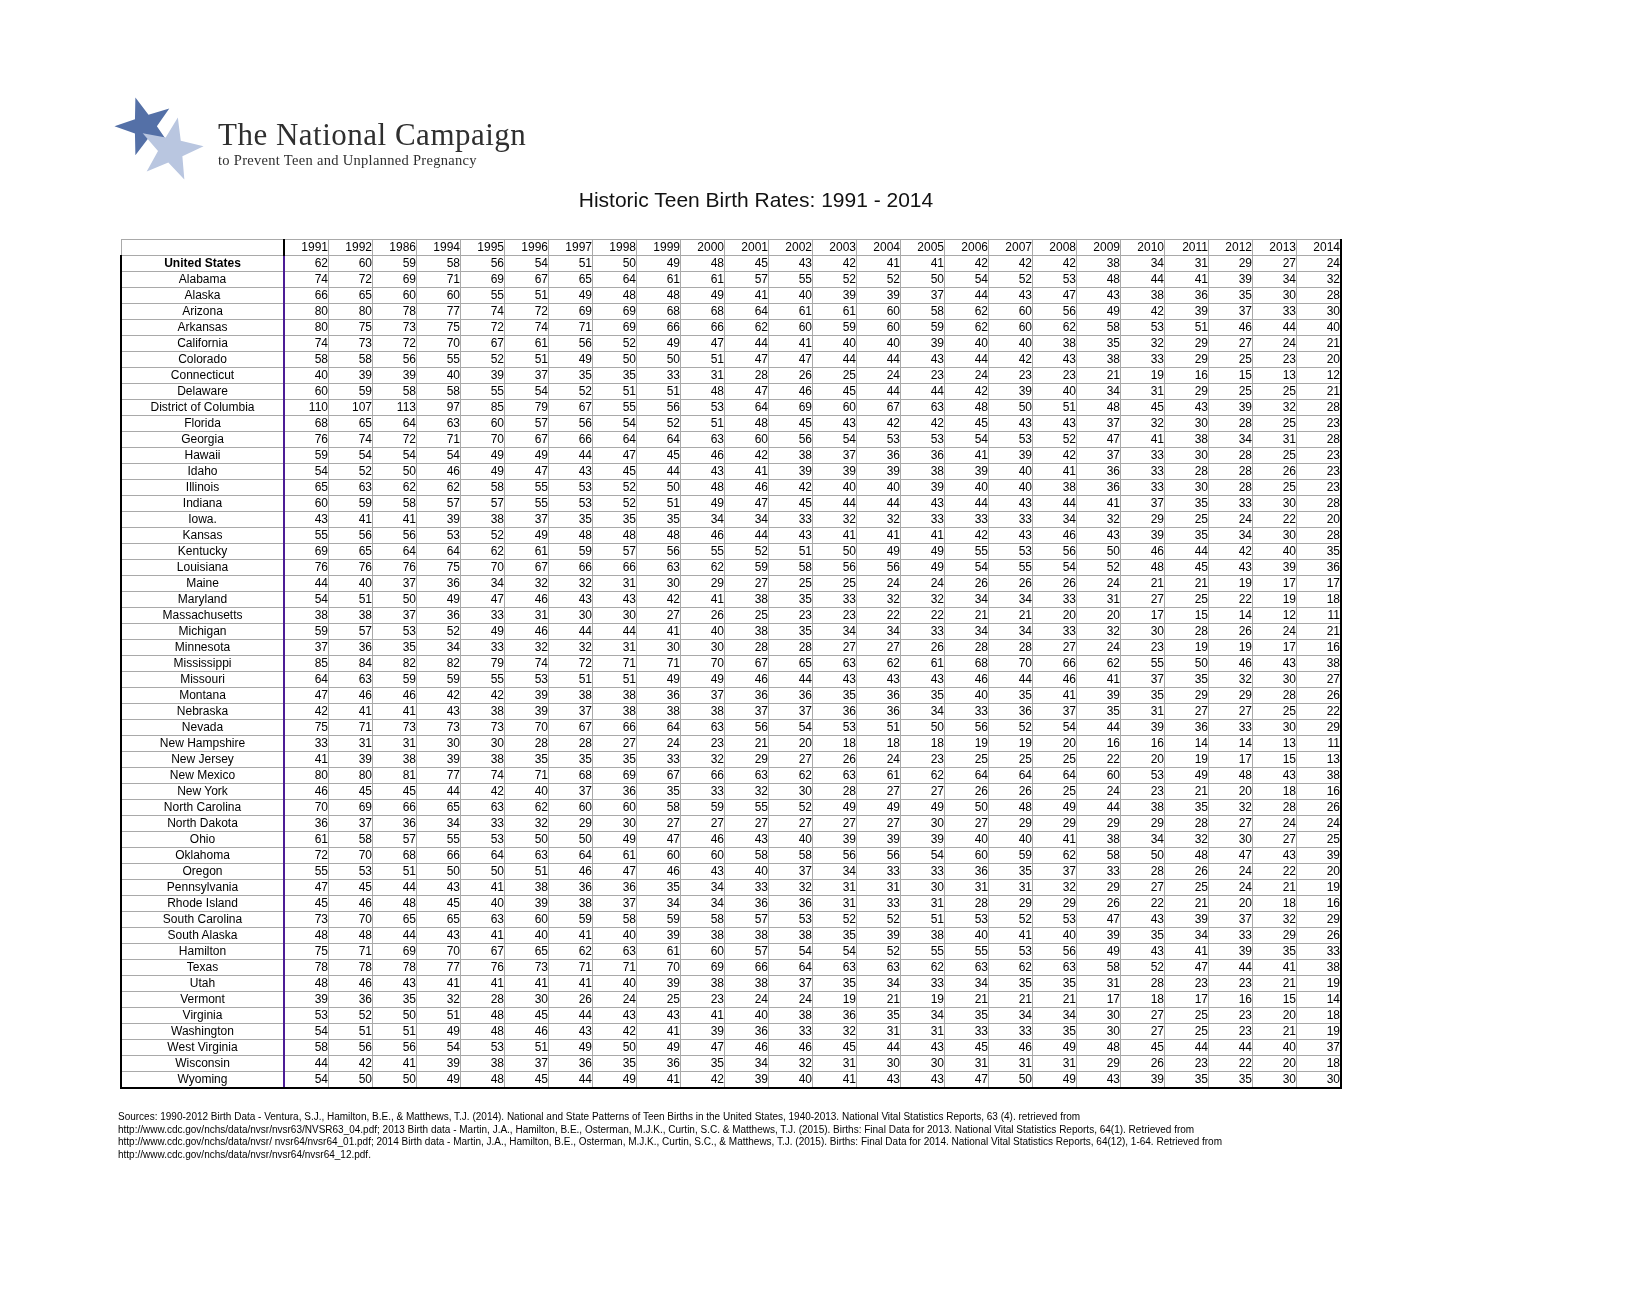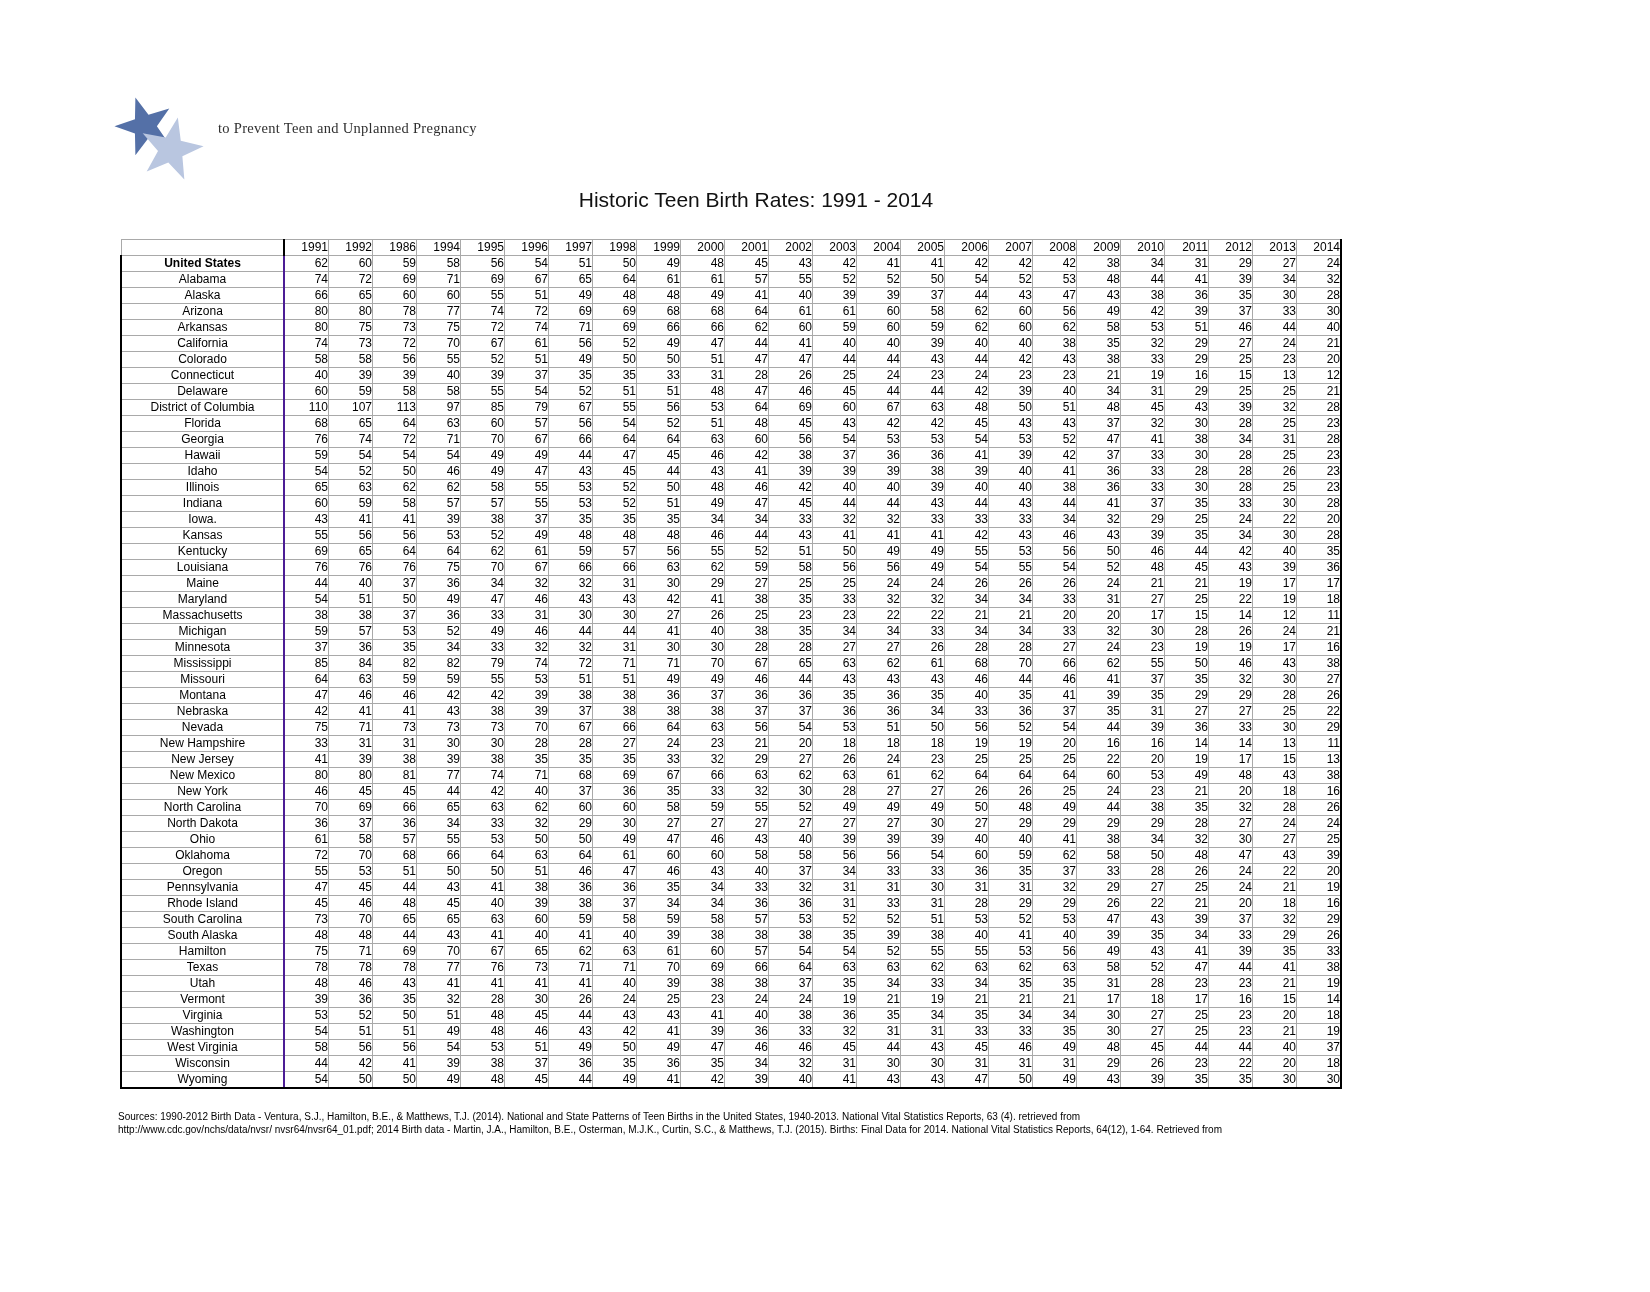--- a/index.html
+++ b/index.html
@@ -57,20 +57,21 @@
 </style>
 </head>
 <body>
 
 <div class="logo">
   <svg class="logo-stars" viewBox="0 0 110 95" aria-hidden="true">
     <polygon id="star-dark" points="0,-30 7.05,-9.71 28.53,-9.27 11.41,3.71 17.63,24.27 0,12 -17.63,24.27 -11.41,3.71 -28.53,-9.27 -7.05,-9.71" transform="translate(32,33) rotate(-18)" fill="#5470a7"></polygon>
     <polygon id="star-light" points="0,-30 7.05,-9.71 28.53,-9.27 11.41,3.71 17.63,24.27 0,12 -17.63,24.27 -11.41,3.71 -28.53,-9.27 -7.05,-9.71" transform="translate(58,56) rotate(12) scale(1.08)" fill="#b9c6e0"></polygon>
   </svg>
   <div class="logo-text">
+    <div class="logo-name">The National Campaign</div>
     <div class="logo-tagline">to Prevent Teen and Unplanned Pregnancy</div>
   </div>
 </div>
 
 <div class="page-title">Historic Teen Birth Rates: 1991 - 2014</div>
 
 <table class="rates">
   <thead>
     <tr id="year-header-row">
         <th class="corner"></th>
@@ -1503,14 +1504,16 @@
         <td class="rate">35</td>
         <td class="rate">35</td>
         <td class="rate">30</td>
         <td class="rate last">30</td>
       </tr>
     </tbody>
 </table>
 
 <div class="sources">
   <div>Sources: 1990-2012 Birth Data - Ventura, S.J., Hamilton, B.E., &amp; Matthews, T.J. (2014). National and State Patterns of Teen Births in the United States, 1940-2013. National Vital Statistics Reports, 63 (4). retrieved from</div>
+  <div>http://www.cdc.gov/nchs/data/nvsr/nvsr63/NVSR63_04.pdf; 2013 Birth data - Martin, J.A., Hamilton, B.E., Osterman, M.J.K., Curtin, S.C. &amp; Matthews, T.J. (2015). Births: Final Data for 2013. National Vital Statistics Reports, 64(1). Retrieved from</div>
   <div>http://www.cdc.gov/nchs/data/nvsr/ nvsr64/nvsr64_01.pdf; 2014 Birth data - Martin, J.A., Hamilton, B.E., Osterman, M.J.K., Curtin, S.C., &amp; Matthews, T.J. (2015). Births: Final Data for 2014. National Vital Statistics Reports, 64(12), 1-64. Retrieved from</div>
+  <div>http://www.cdc.gov/nchs/data/nvsr/nvsr64/nvsr64_12.pdf.</div>
 </div>
 
 </body></html>

